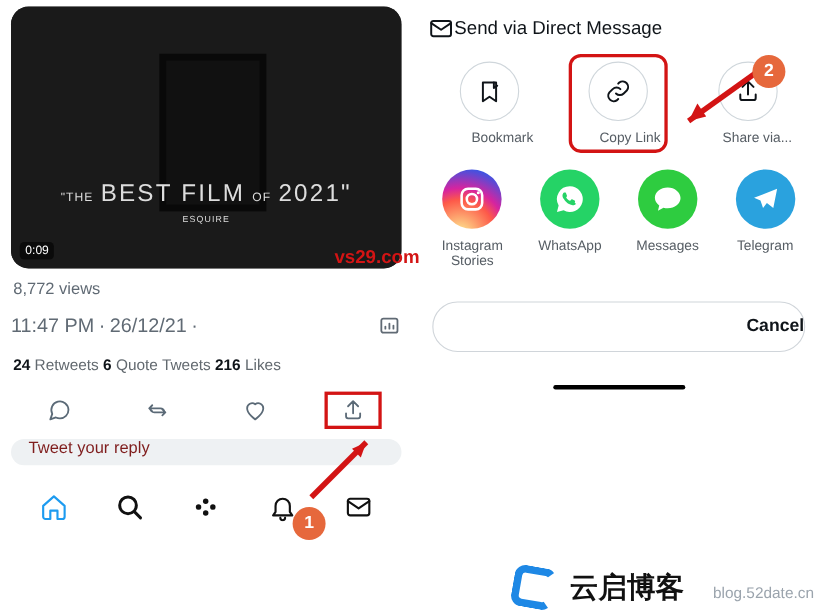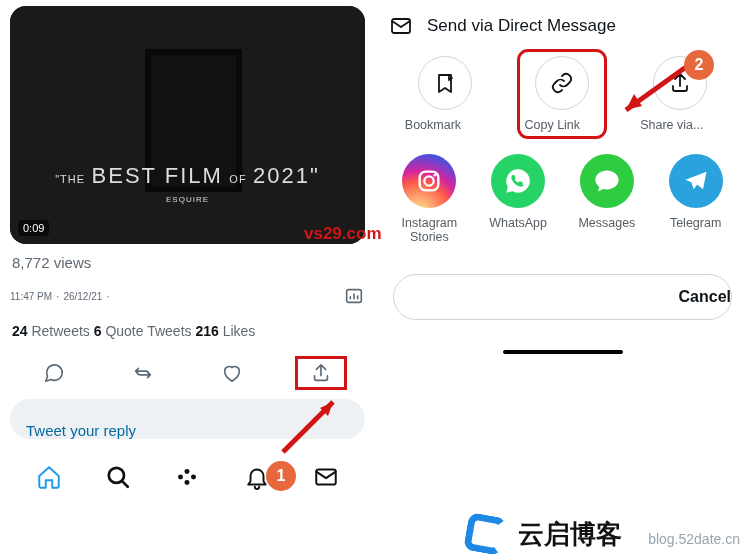--- a/index.html
+++ b/index.html
@@ -12,38 +12,38 @@
   .duration { position: absolute; left: 8px; bottom: 8px; background: rgba(0,0,0,.6); color: #fff; font-size: 11px; padding: 2px 5px; border-radius: 4px; }
   .filmtxt { color: #ddd; font-family: Georgia, serif; letter-spacing: 2px; font-size: 18px; text-align: center; position: absolute; bottom: 40px; left: 0; right: 0; }
   .filmtxt .b { font-size: 22px; }
   .filmtxt .s { font-size: 11px; letter-spacing: 1px; }
   .scene { position: absolute; inset: 0; background:
      radial-gradient(circle at 50% 35%, #4a4a4a 0 5%, transparent 6%),
      linear-gradient(#1a1a1a,#1a1a1a); }
   .scene::before { content:""; position:absolute; left:38%; top:18%; width:24%; height:55%; background:#111; border:6px solid #090909; }
 
   .views { color:#606a74; font-size:15px; margin:10px 2px 14px; }
-  .meta-row { display:flex; align-items:center; color:#606a74; font-size:10px; gap:4px; }
+  .meta-row { display:flex; align-items:center; color:#606a74; font-size:18px; gap:4px; }
   .meta-row .link { color:#1d9bf0; }
   .meta-row .spacer { flex:1; }
   .stats { font-size:14px; color:#62696f; margin:16px 2px 0; }
   .stats b { color:#0f1419; font-weight:700; }
 
   .actions { display:flex; justify-content:space-around; align-items:center; margin:18px 0 10px; color:#5b6a77; }
   .act { width:50px; height:32px; display:flex; align-items:center; justify-content:center; }
   .share-hl { outline:3px solid #d31414; outline-offset:-2px; }
 
-  .reply { background:#eef1f3; border-radius:22px; height:40px; display:flex; align-items:flex-end; padding:0 16px; color:#0369a1; font-size:15px; margin:10px 0 12px; }
+  .reply { background:#eef1f3; border-radius:22px; height:24px; display:flex; align-items:flex-start; padding:0 16px; color:#7f1d1d; font-size:15px; margin:10px 0 12px; }
 
   .bottom-nav { display:flex; justify-content:space-around; align-items:center; padding:8px 4px 0; color:#111; }
   .bottom-nav .act { width:50px; height:36px; }
 
   
-  .dm-row { display:flex; align-items:center; gap:14px; font-size:17px; color:#0f1419; padding:2px 4px 18px 4px; }
-  .share-grid { display:flex; justify-content:space-around; text-align:left; }
+  .dm-row { display:flex; align-items:center; font-size:17px; color:#0f1419; padding:2px 4px 18px 4px; }
+  .share-grid { display:flex; justify-content:space-around; text-align:right; }
   .share-item { width:80px; font-size:12.5px; color:#565d64; }
   .circ { width:54px; height:54px; border:1px solid #cfd6db; border-radius:50%; margin:0 auto 8px; display:flex; align-items:center; justify-content:center; color:#0f1419; position:relative; }
   .copy-hl { outline:3px solid #d31414; outline-offset:2px; border-radius:6px; padding:2px; margin:-2px; }
   .apps { display:flex; justify-content:space-around; margin-top:22px; text-align:center; }
   .app { width:80px; font-size:12.5px; color:#565d64; }
   .app .ico { width:54px; height:54px; border-radius:50%; margin:0 auto 8px; display:flex; align-items:center; justify-content:center; color:#fff; font-size:26px; }
   .ig { background: radial-gradient(circle at 30% 110%, #fdf497 0%, #fd5949 45%, #d6249f 60%, #285AEB 90%); }
   .msg { background:#2ecc40; }
   .wa { background:#25d366; }
   .tg { background:#2aa2de; }

